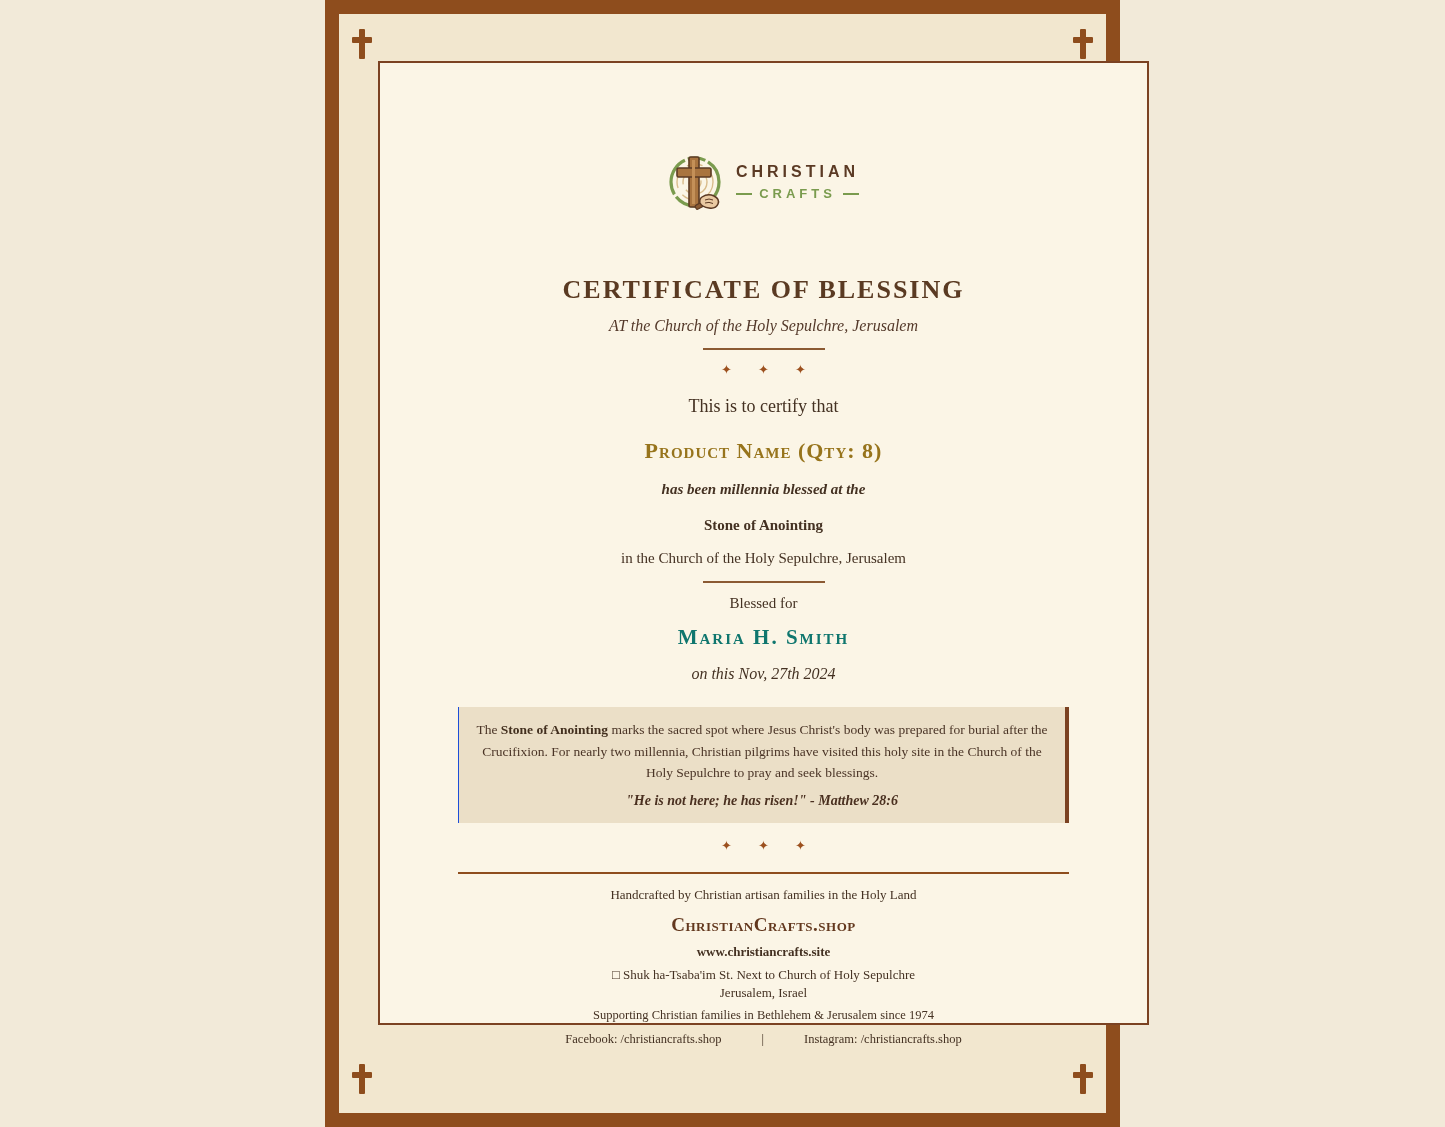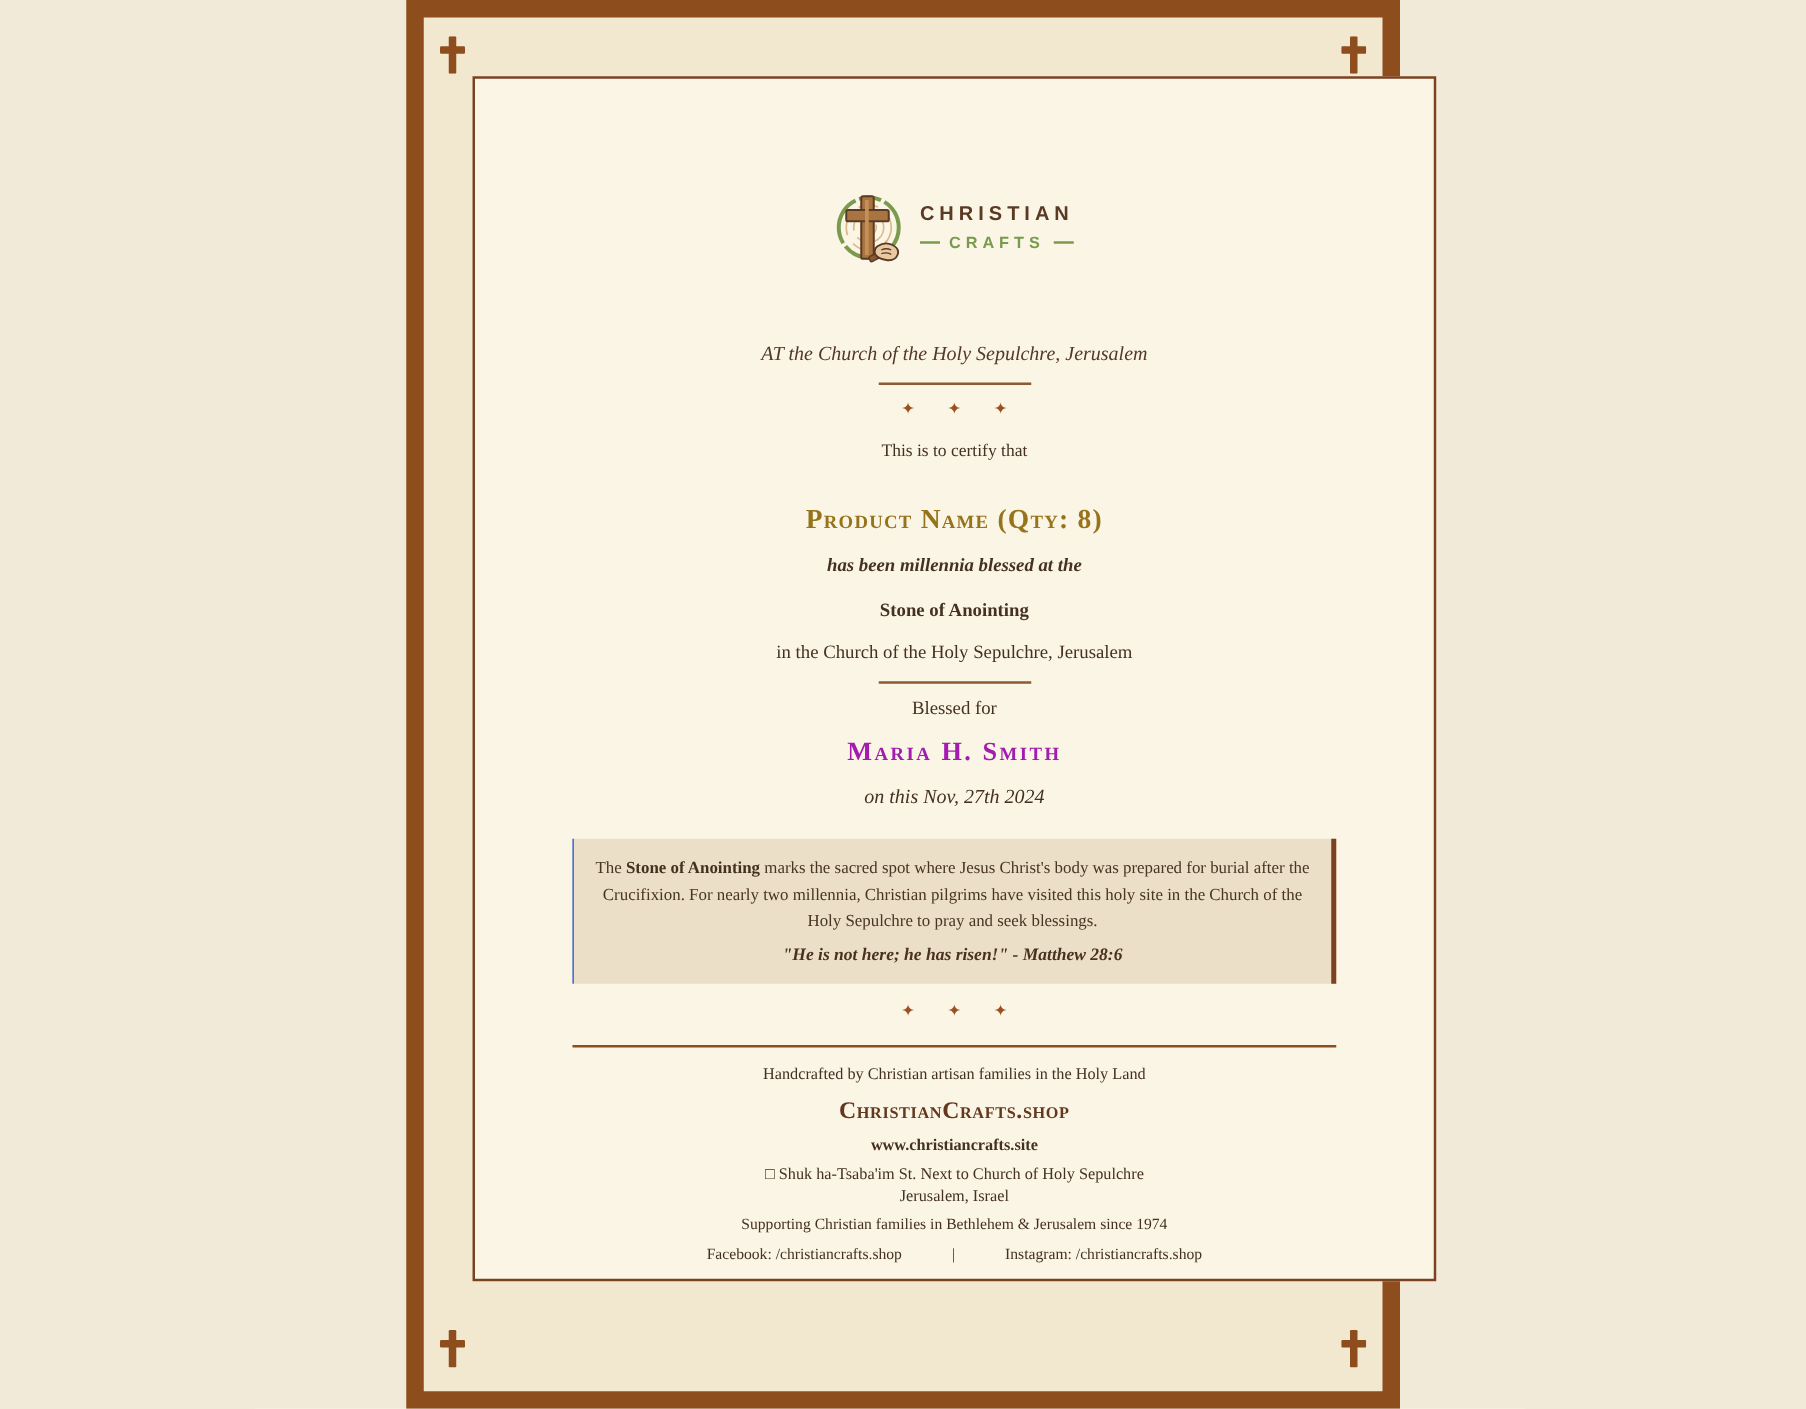--- a/index.html
+++ b/index.html
@@ -51,32 +51,32 @@
   }
   .subtitle { font-size:16px; font-style:italic; color:#54392A; margin-bottom:13px; }
 
   .divider { width:122px; border-top:2px solid #8B5A33; margin-bottom:12px; }
 
   .diamonds {
     font-family:"DejaVu Sans",sans-serif; font-size:13px; color:#9C501E;
     letter-spacing:11px; padding-left:11px; margin-bottom:19px;
   }
 
-  .certify { font-size:14px; margin-bottom:32px; }
+  .certify { font-size:18px; margin-bottom:21px; }
   .product {
     font-size:22px; font-weight:bold; font-variant:small-caps;
     letter-spacing:1px; color:#97741C; margin-bottom:17px;
   }
   .blessed-line { font-size:15px; font-weight:bold; font-style:italic; margin-bottom:19px; }
   .stone { font-size:15px; font-weight:bold; margin-bottom:16px; }
   .church { font-size:15px; margin-bottom:14px; }
   .blessed-for { font-size:15px; margin-bottom:13px; }
   .recipient {
     font-size:21px; font-weight:600; font-variant:small-caps;
-    letter-spacing:2px; color:#a21caf; margin-bottom:15px;
+    letter-spacing:2px; color:#0f766e; margin-bottom:15px;
   }
   .date-line { font-size:16px; font-style:italic; margin-bottom:24px; }
 
   .info-box {
     width:611px; background:#EBDFC7;
     border-left:1px solid #1d4ed8; border-right:4px solid #7B4222;
     padding:12px 16px 14px 16px; margin-bottom:15px;
   }
   .info-text { font-size:13.5px; line-height:1.6; color:#4A3426; }
   .info-text b { color:#43301F; }
@@ -146,20 +146,21 @@
         <div class="logo-text">
           <span class="brand-top">CHRISTIAN</span>
           <span class="brand-bottom-row">
             <span class="dash"></span>
             <span class="brand-bottom">CRAFTS</span>
             <span class="dash"></span>
           </span>
         </div>
       </div>
 
+      <div class="title">CERTIFICATE OF BLESSING</div>
       <div class="subtitle">AT the Church of the Holy Sepulchre, Jerusalem</div>
       <div class="divider"></div>
       <div class="diamonds">✦ ✦ ✦</div>
 
       <div class="certify">This is to certify that</div>
       <div class="product">Product Name (Qty: 8)</div>
       <div class="blessed-line">has been millennia blessed at the</div>
       <div class="stone">Stone of Anointing</div>
       <div class="church">in the Church of the Holy Sepulchre, Jerusalem</div>
       <div class="divider"></div>

